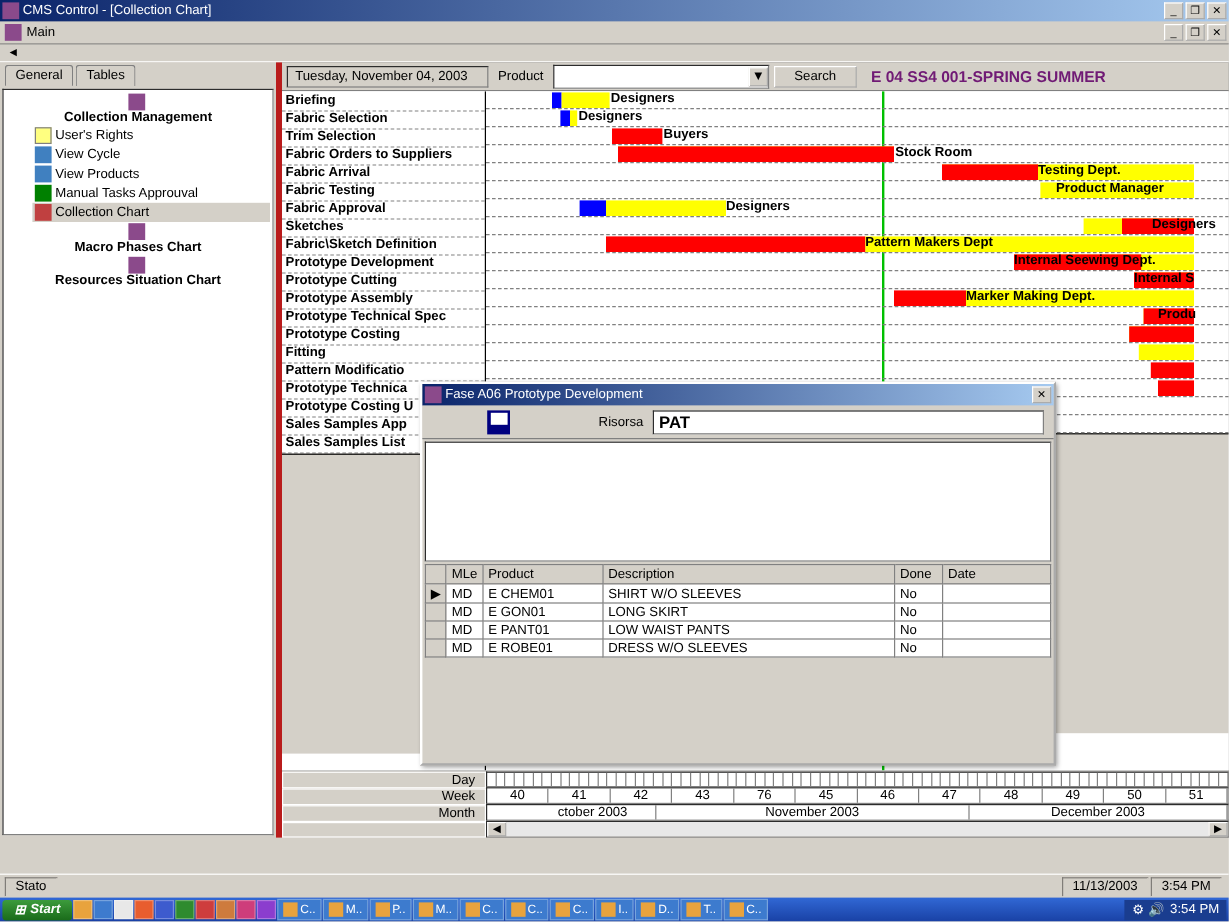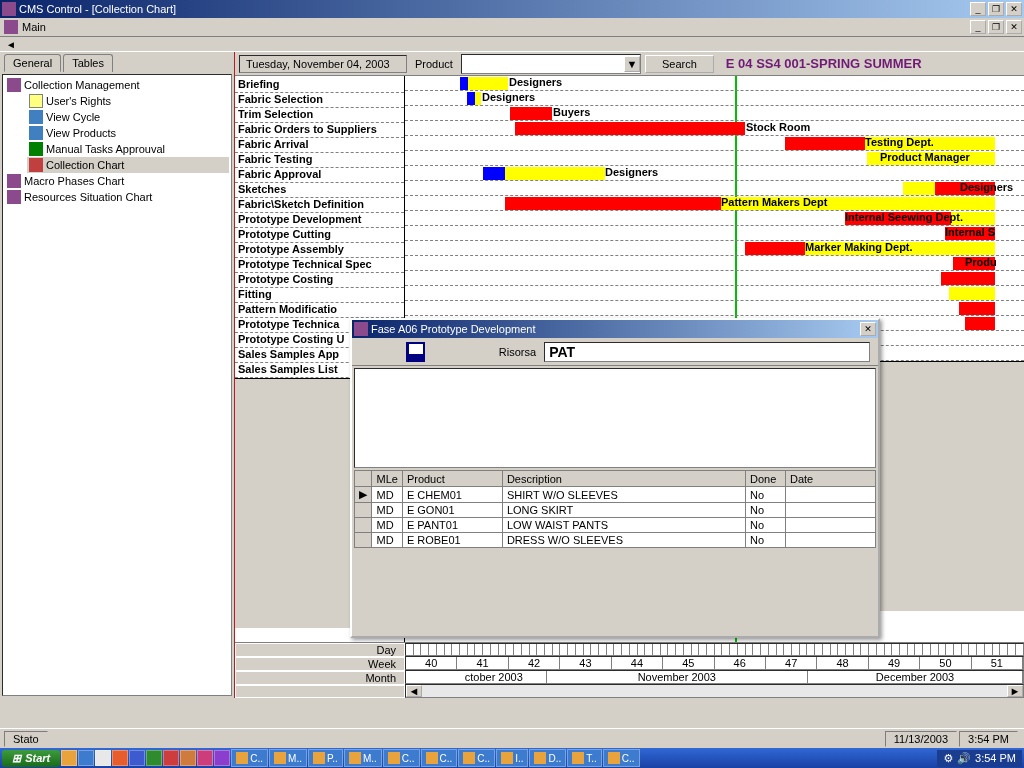--- a/index.html
+++ b/index.html
@@ -8,28 +8,28 @@
 .titlebar .icon{width:14px;height:14px;background:#8b4a8b;margin-right:3px;display:inline-flex;align-items:center;justify-content:center;font-size:9px;}
 .titlebar .title{flex:1;}
 .titlebar .btns{display:flex;gap:2px;}
 .titlebar .btn{width:16px;height:14px;background:#d4d0c8;border:1px outset #fff;display:flex;align-items:center;justify-content:center;font-size:9px;color:#000;line-height:1;}
 .menubar{height:18px;background:#d4d0c8;display:flex;align-items:center;padding:0 4px;position:relative;}
 .menubar .icon{width:14px;height:14px;background:#8b4a8b;margin-right:4px;}
 .menubar .btns{position:absolute;right:2px;display:flex;gap:2px;}
 .menubar .btn{width:16px;height:14px;background:#d4d0c8;border:1px outset #fff;display:flex;align-items:center;justify-content:center;font-size:9px;}
 .nav-arrows{height:16px;background:#d4d0c8;border-top:1px solid #808080;border-bottom:1px solid #fff;padding:0 6px;display:flex;align-items:center;font-size:10px;}
 .main{display:flex;height:646px;}
-.left-pane{width:235px;background:#d4d0c8;border-right:1px solid #b91c1c;display:flex;flex-direction:column;}
+.left-pane{width:235px;background:#d4d0c8;border-right:5px solid #b91c1c;display:flex;flex-direction:column;}
 .tabs{display:flex;padding:2px 4px 0;}
 .tab{padding:2px 8px;border:1px solid #808080;border-bottom:none;background:#d4d0c8;border-radius:3px 3px 0 0;margin-right:2px;}
 .tab.active{background:#d4d0c8;border-bottom:1px solid #d4d0c8;position:relative;z-index:1;}
 .tree{background:#fff;border:1px inset #808080;margin:2px;flex:1;padding:2px;overflow:hidden;}
 .tree-item{display:flex;align-items:center;padding:1px 2px;white-space:nowrap;}
 .tree-item .ticon{width:14px;height:14px;margin-right:3px;display:inline-block;}
-.tree-item.bold{font-weight:normal;}
+.tree-item.bold{font-weight:bold;flex-direction:column;}
 .tree-item.selected{background:#d4d0c8;}
 .tree-sub{padding-left:22px;}
 .ti-purple{background:#8b4a8b;}
 .ti-yellow{background:#ffff80;border:1px solid #808080;}
 .ti-blue{background:#4080c0;}
 .ti-green{background:#008000;}
 .ti-red{background:#c04040;}
 .right-pane{flex:1;background:#808080;display:flex;flex-direction:column;position:relative;}
 .toolbar{height:24px;background:#d4d0c8;border-bottom:1px solid #808080;display:flex;align-items:center;padding:2px 4px;gap:4px;}
 .date-box{background:#d4d0c8;border:1px inset #808080;padding:2px 6px;width:168px;}
@@ -356,21 +356,21 @@
             <div></div>
             <div></div>
             <div></div>
             <div></div>
           </div>
         <div class="scale-week" id="scale-weeks">
             <div>40</div>
             <div>41</div>
             <div>42</div>
             <div>43</div>
-            <div>44</div>
+            <div>76</div>
             <div>45</div>
             <div>46</div>
             <div>47</div>
             <div>48</div>
             <div>49</div>
             <div>50</div>
             <div>51</div>
           </div>
         <div class="scale-month" id="scale-months">
             <div style="width: 18%;">ctober 2003</div>

